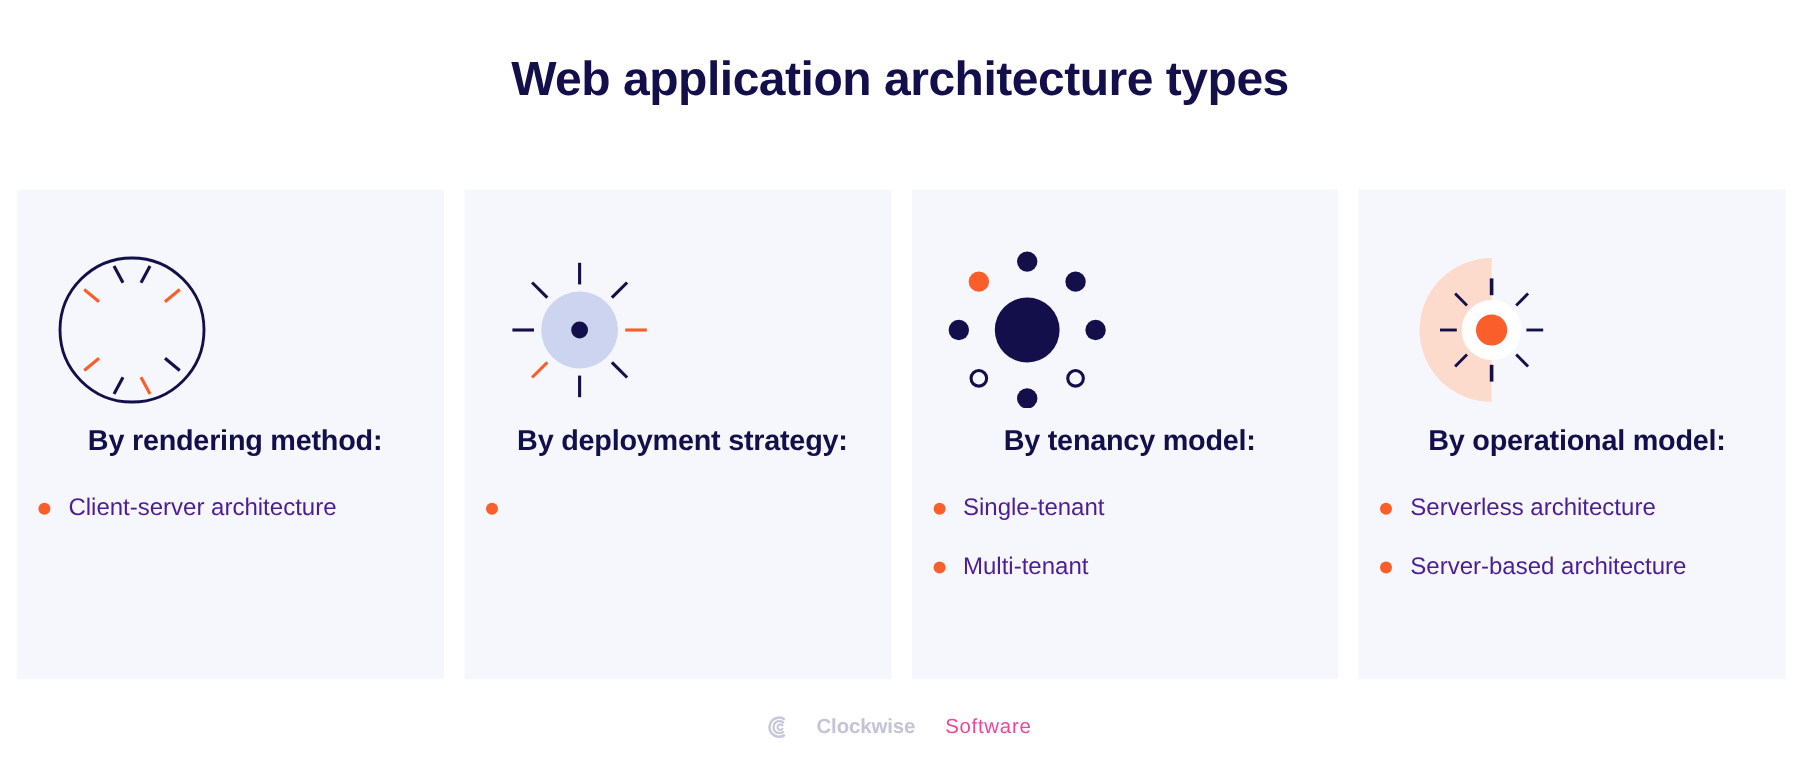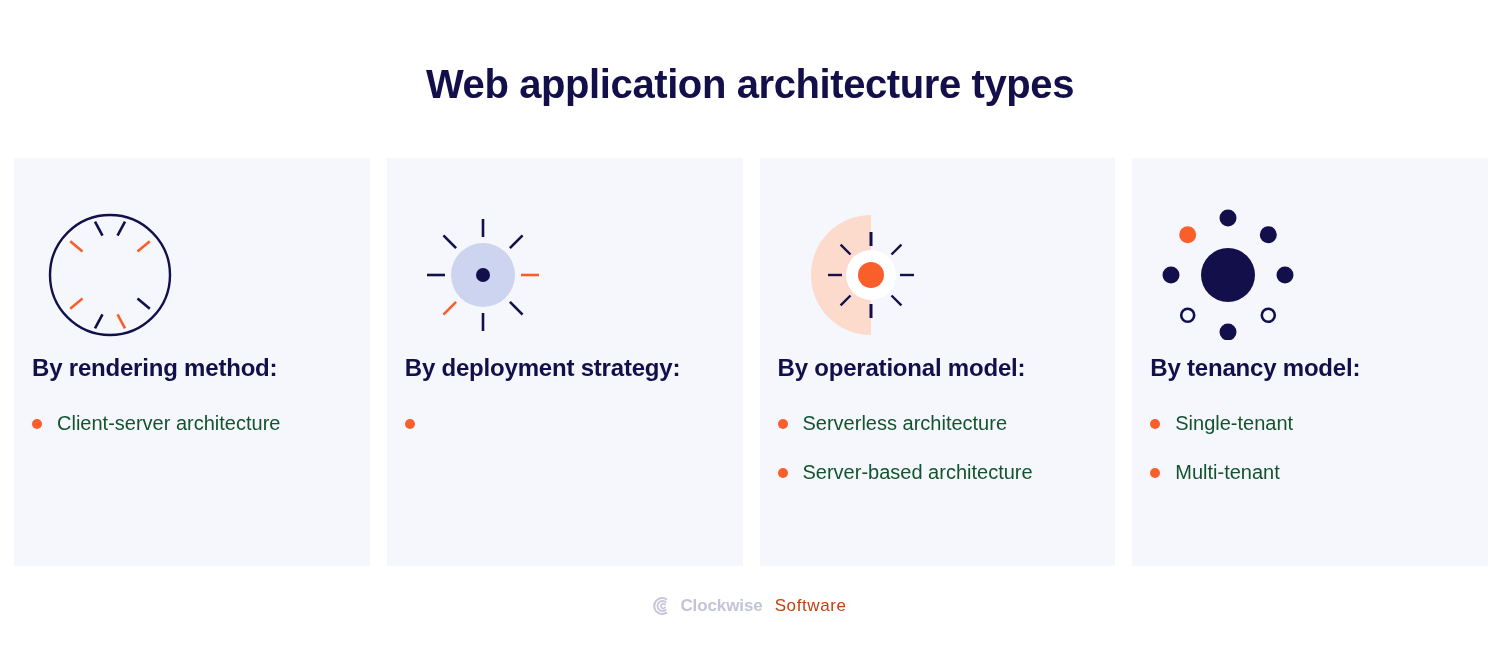--- a/index.html
+++ b/index.html
@@ -11,21 +11,21 @@
     width: 1500px;
     height: 650px;
     font-family: "Liberation Sans", sans-serif;
     color: #0E0E43;
     overflow: hidden;
     position: relative;
   }
 
   .page-title {
     position: absolute;
-    top: 62px;
+    top: 44px;
     left: 0;
     width: 1500px;
     text-align: center;
     font-size: 40px;
     font-weight: 700;
     letter-spacing: -0.4px;
     color: #130F4A;
   }
 
   .cards {
@@ -37,20 +37,21 @@
     display: flex;
     gap: 17px;
   }
 
   .card {
     width: 356px;
     height: 408px;
     background: #F5F7FC;
     position: relative;
     box-sizing: border-box;
+    text-align: center;
   }
 
   .card-icon {
     position: absolute;
     top: 22px;
     left: 18px;
     width: 180px;
     height: 160px;
   }
 
@@ -73,21 +74,21 @@
     margin: 0;
     padding: 0;
     list-style: none;
   }
   .bullet {
     display: flex;
     align-items: flex-start;
     margin-bottom: 22px;
     font-size: 20px;
     line-height: 1.35;
-    color: #14532d;
+    color: #4c1d95;
     font-weight: 400;
   }
   .bullet-dot {
     flex: 0 0 auto;
     width: 10px;
     height: 10px;
     border-radius: 50%;
     background: #FA5F2B;
     margin-top: 9px;
     margin-right: 15px;
@@ -98,37 +99,37 @@
   }
 
   .footer {
     position: absolute;
     top: 596px;
     left: 0;
     width: 1500px;
     display: flex;
     align-items: center;
     justify-content: center;
-    gap: 7px;
+    gap: 20px;
   }
   .footer-mark {
     display: block;
     width: 20px;
     height: 20px;
   }
   .footer-brand {
     font-size: 17px;
     font-weight: 700;
     color: #C3C4D8;
     letter-spacing: -0.1px;
   }
   .footer-word {
     font-size: 17px;
     font-weight: 400;
-    color: #c2410c;
+    color: #ec4899;
     letter-spacing: 0.6px;
     margin-left: 5px;
   }
 </style>
 </head>
 <body>
 
 <div class="page-title">Web application architecture types</div>
 
 <div class="cards">
@@ -172,20 +173,47 @@
           <line x1="38.4" y1="134.6" x2="51.1" y2="121.9" stroke="#FA5F2B"></line>
           <line x1="22" y1="95" x2="40" y2="95" stroke="#130F4A"></line>
           <line x1="38.4" y1="55.4" x2="51.1" y2="68.1" stroke="#130F4A"></line>
         </g>
       </svg>
     </div>
     <div class="card-heading">By deployment strategy:</div>
     <ul class="bullets">
       <li class="bullet">
         <span class="bullet-dot"></span>
+      </li>
+    </ul>
+  </div>
+
+  <div class="card">
+    <div class="card-icon">
+      <svg viewBox="0 0 180 160" width="180" height="160">
+        <circle cx="78" cy="95" r="27" fill="#130F4A"></circle>
+        <circle cx="78" cy="38" r="8.5" fill="#130F4A"></circle>
+        <circle cx="118.3" cy="54.7" r="8.5" fill="#130F4A"></circle>
+        <circle cx="135" cy="95" r="8.5" fill="#130F4A"></circle>
+        <circle cx="118.3" cy="135.3" r="6.5" fill="none" stroke="#130F4A" stroke-width="2.6"></circle>
+        <circle cx="78" cy="152" r="8.5" fill="#130F4A"></circle>
+        <circle cx="37.7" cy="135.3" r="6.5" fill="none" stroke="#130F4A" stroke-width="2.6"></circle>
+        <circle cx="21" cy="95" r="8.5" fill="#130F4A"></circle>
+        <circle cx="37.7" cy="54.7" r="8.5" fill="#FA5F2B"></circle>
+      </svg>
+    </div>
+    <div class="card-heading">By tenancy model:</div>
+    <ul class="bullets">
+      <li class="bullet">
+        <span class="bullet-dot"></span>
+        <span class="bullet-text">Single-tenant</span>
+      </li>
+      <li class="bullet">
+        <span class="bullet-dot"></span>
+        <span class="bullet-text">Multi-tenant</span>
       </li>
     </ul>
   </div>
 
   <div class="card">
     <div class="card-icon">
       <svg viewBox="0 0 180 160" width="180" height="160">
         <path d="M 93 35 A 60 60 0 0 0 93 155 Z" fill="#FCDACC"></path>
         <circle cx="93" cy="95" r="25" fill="#FFFFFF"></circle>
         <circle cx="93" cy="95" r="13" fill="#FA5F2B"></circle>
@@ -207,47 +235,20 @@
         <span class="bullet-dot"></span>
         <span class="bullet-text">Serverless architecture</span>
       </li>
       <li class="bullet">
         <span class="bullet-dot"></span>
         <span class="bullet-text">Server-based architecture</span>
       </li>
     </ul>
   </div>
 
-  <div class="card">
-    <div class="card-icon">
-      <svg viewBox="0 0 180 160" width="180" height="160">
-        <circle cx="78" cy="95" r="27" fill="#130F4A"></circle>
-        <circle cx="78" cy="38" r="8.5" fill="#130F4A"></circle>
-        <circle cx="118.3" cy="54.7" r="8.5" fill="#130F4A"></circle>
-        <circle cx="135" cy="95" r="8.5" fill="#130F4A"></circle>
-        <circle cx="118.3" cy="135.3" r="6.5" fill="none" stroke="#130F4A" stroke-width="2.6"></circle>
-        <circle cx="78" cy="152" r="8.5" fill="#130F4A"></circle>
-        <circle cx="37.7" cy="135.3" r="6.5" fill="none" stroke="#130F4A" stroke-width="2.6"></circle>
-        <circle cx="21" cy="95" r="8.5" fill="#130F4A"></circle>
-        <circle cx="37.7" cy="54.7" r="8.5" fill="#FA5F2B"></circle>
-      </svg>
-    </div>
-    <div class="card-heading">By tenancy model:</div>
-    <ul class="bullets">
-      <li class="bullet">
-        <span class="bullet-dot"></span>
-        <span class="bullet-text">Single-tenant</span>
-      </li>
-      <li class="bullet">
-        <span class="bullet-dot"></span>
-        <span class="bullet-text">Multi-tenant</span>
-      </li>
-    </ul>
-  </div>
-
 </div>
 
 <div class="footer">
   <span class="footer-mark">
     <svg viewBox="0 0 20 20" width="20" height="20">
       <path d="M 14 3.6 A 8 8 0 1 0 14 16.4" fill="none" stroke="#C6C7DA" stroke-width="2.1"></path>
       <path d="M 13.2 6.6 A 5 5 0 1 0 13.2 13.4" fill="none" stroke="#C6C7DA" stroke-width="1.9"></path>
       <path d="M 12.4 9.2 A 2.3 2.3 0 1 0 12.4 10.8" fill="none" stroke="#C6C7DA" stroke-width="1.7"></path>
     </svg>
   </span>

